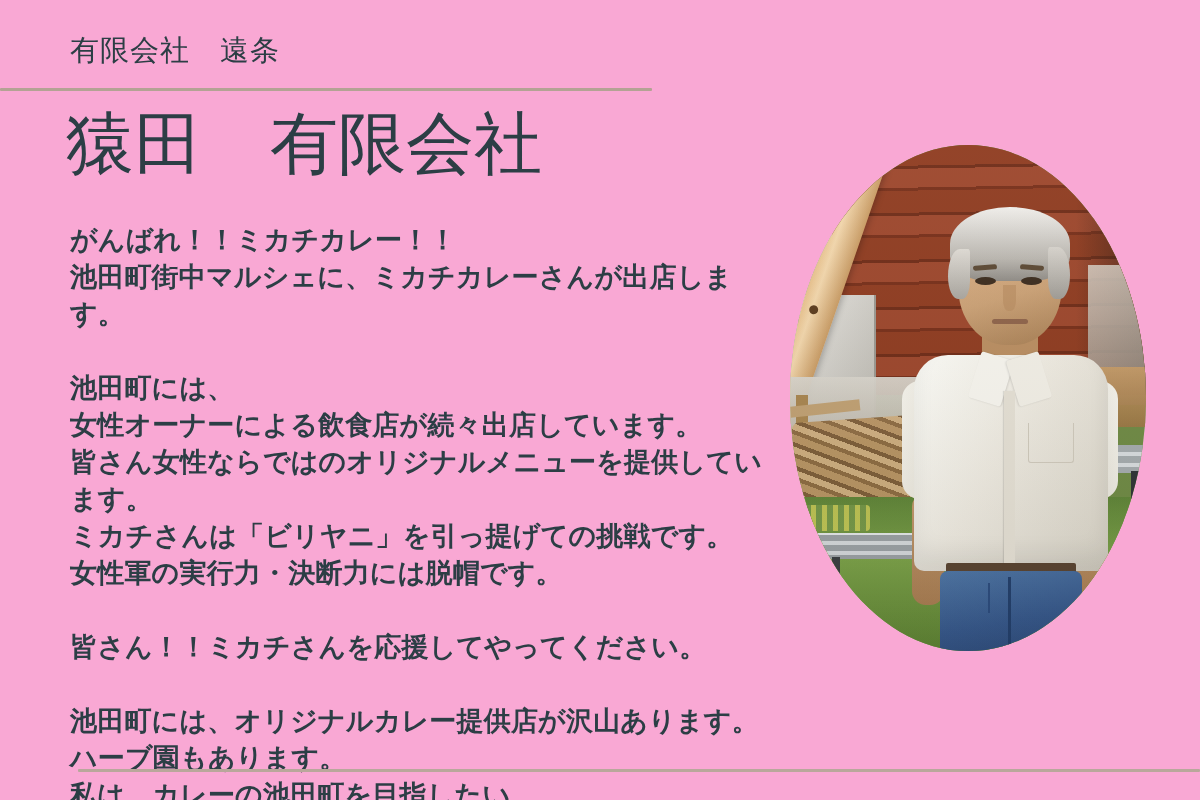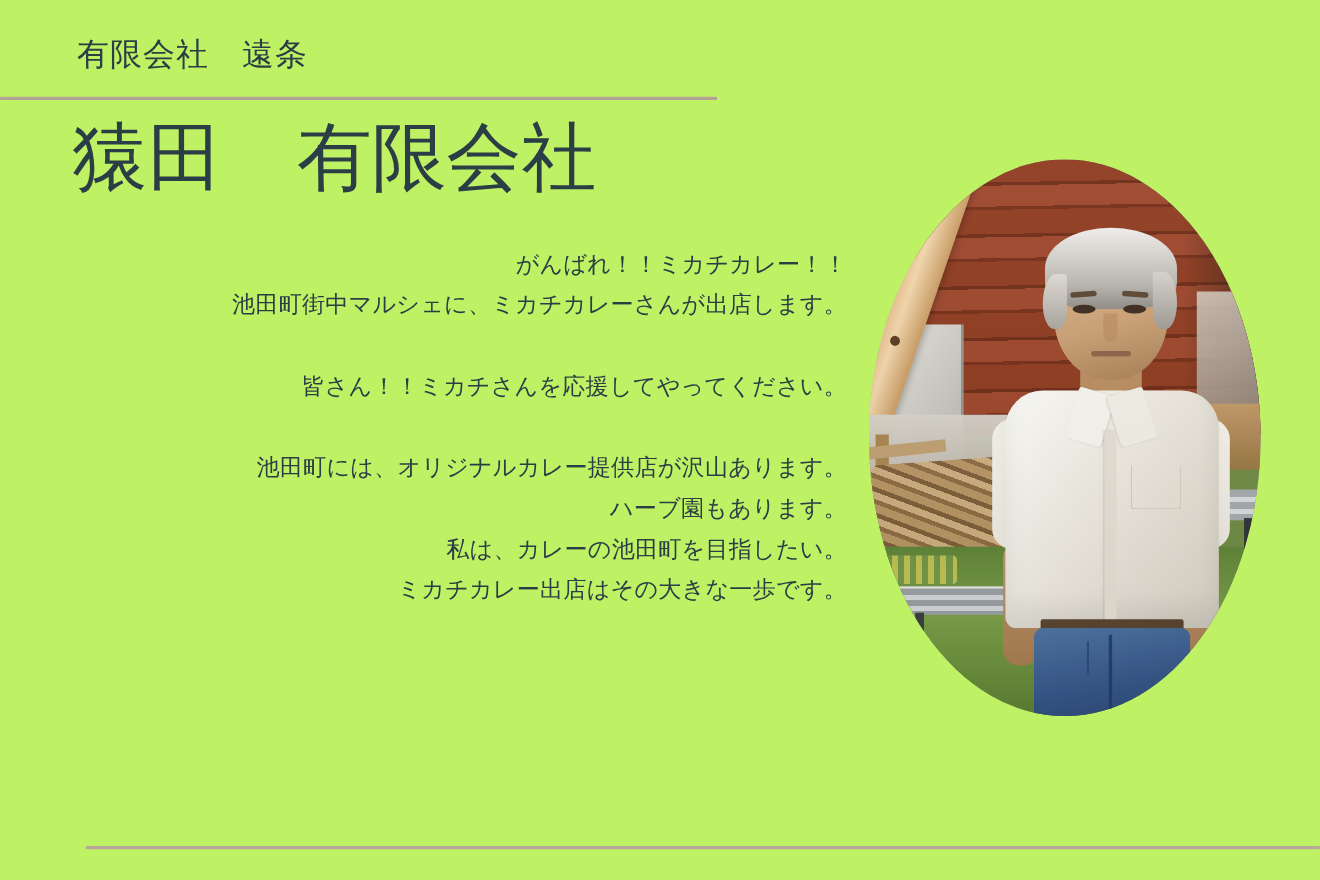--- a/index.html
+++ b/index.html
@@ -7,21 +7,21 @@
   html, body {
     width:1200px; height:800px;
     background:#fbfaf8;
     font-family:"Liberation Sans","DejaVu Sans",sans-serif;
     color:#2c3e45;
     overflow:hidden;
   }
   .page {
     position:relative;
     width:1200px; height:800px;
-    background:#bef264;
+    background:#f9a8d4;
   }
 
   
   .company-name {
     position:absolute;
     left:70px; top:33px;
     font-size:29px;
     font-weight:400;
     letter-spacing:1px;
     line-height:1.2;
@@ -46,27 +46,26 @@
     color:#2c3e45;
   }
 
   
   .body-copy {
     position:absolute;
     left:70px; top:222px;
     width:700px;
   }
   .para {
-    font-size:21px;
-    font-weight:400;
+    font-size:27px;
+    font-weight:700;
     line-height:37px;
     letter-spacing:0.2px;
     color:#2c3e45;
     white-space:pre-line;
-    text-align:right;
   }
   .para + .para { margin-top:37px; }
 
   
   .divider-bottom {
     position:absolute;
     left:78px; top:769px;
     width:1122px; height:3px;
     background:#b9a79b;
     border-radius:1px;
@@ -309,20 +308,25 @@
 
   <div class="company-name">有限会社　遠条</div>
 
   <div class="divider-top"></div>
 
   <h1 class="person-name">猿田　有限会社</h1>
 
   <div class="body-copy">
     <p class="para">がんばれ！！ミカチカレー！！
 池田町街中マルシェに、ミカチカレーさんが出店します。</p>
+    <p class="para">池田町には、
+女性オーナーによる飲食店が続々出店しています。
+皆さん女性ならではのオリジナルメニューを提供しています。
+ミカチさんは「ビリヤニ」を引っ提げての挑戦です。
+女性軍の実行力・決断力には脱帽です。</p>
     <p class="para">皆さん！！ミカチさんを応援してやってください。</p>
     <p class="para">池田町には、オリジナルカレー提供店が沢山あります。
 ハーブ園もあります。
 私は、カレーの池田町を目指したい。
 ミカチカレー出店はその大きな一歩です。</p>
   </div>
 
   <figure class="portrait">
     <div class="photo">
       <div class="left-wall"></div>

